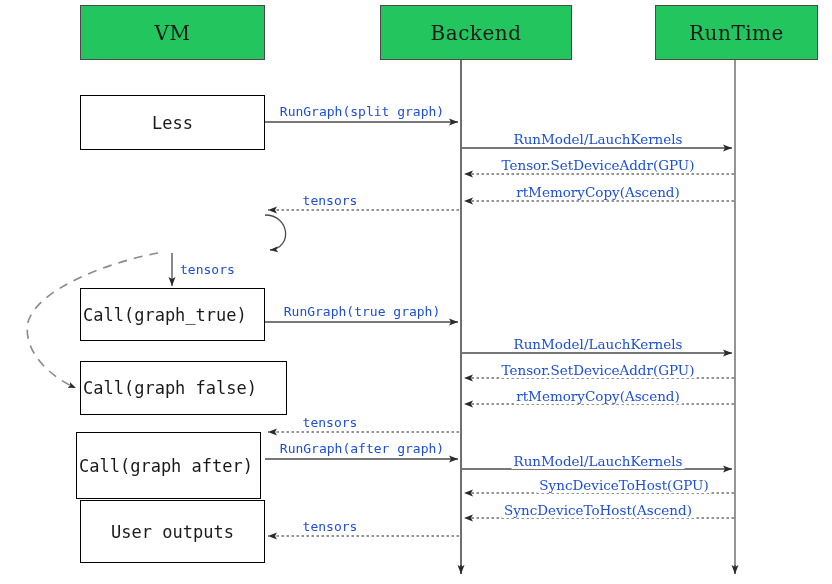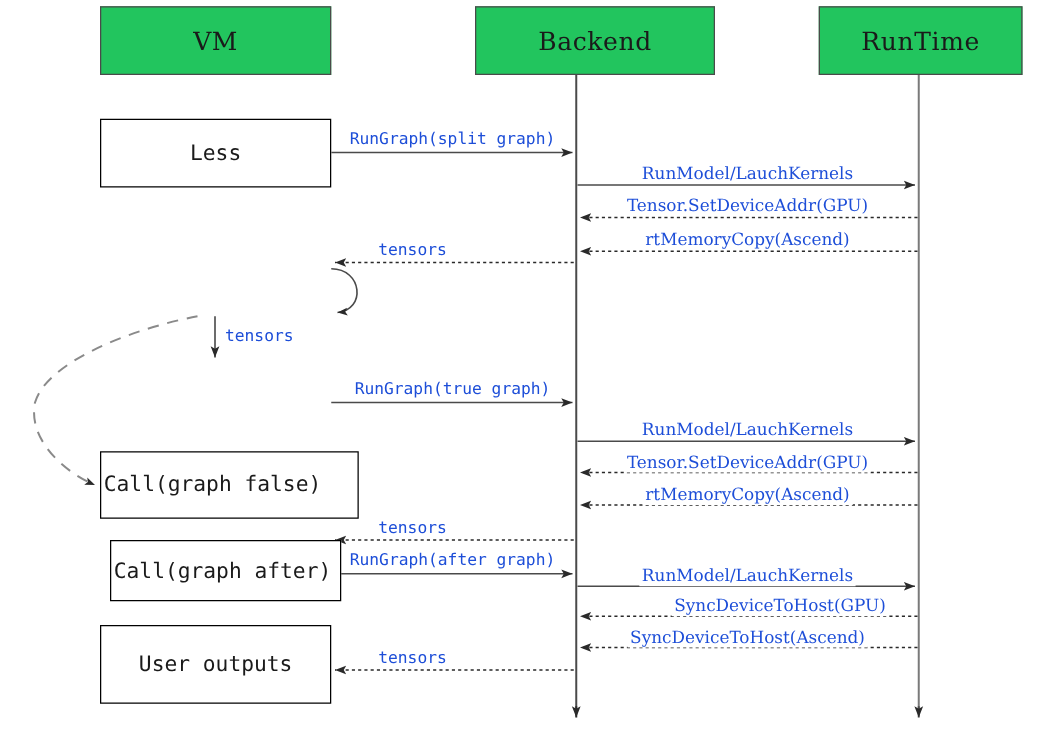--- a/index.html
+++ b/index.html
@@ -141,24 +141,27 @@
   <div class="lane-box" style="left:380px; top:5px; width:192px; height:55px;">
     <span>Backend</span>
   </div>
   <div class="lane-box" style="left:655px; top:5px; width:163px; height:55px;">
     <span>RunTime</span>
   </div>
 
   <div class="actor-box center" style="left:80px; top:95px; width:185px; height:55px;">
     <span>Less</span>
   </div>
+  <div class="actor-box lead" style="left:80px; top:288px; width:185px; height:53px;">
+    <span>Call(graph_true)</span>
+  </div>
   <div class="actor-box lead" style="left:80px; top:361px; width:207px; height:54px;">
     <span>Call(graph false)</span>
   </div>
-  <div class="actor-box lead" style="left:88px; top:432px; width:185px; height:49px;">
+  <div class="actor-box lead" style="left:76px; top:432px; width:185px; height:67px;">
     <span>Call(graph after)</span>
   </div>
   <div class="actor-box center" style="left:80px; top:500px; width:185px; height:63px;">
     <span>User outputs</span>
   </div>
 
   <div class="msg-label mono ctr" style="left:362px; top:105px;">RunGraph(split graph)</div>
 
   <div class="msg-label ctr" style="left:598px; top:133px;">RunModel/LauchKernels</div>
 

